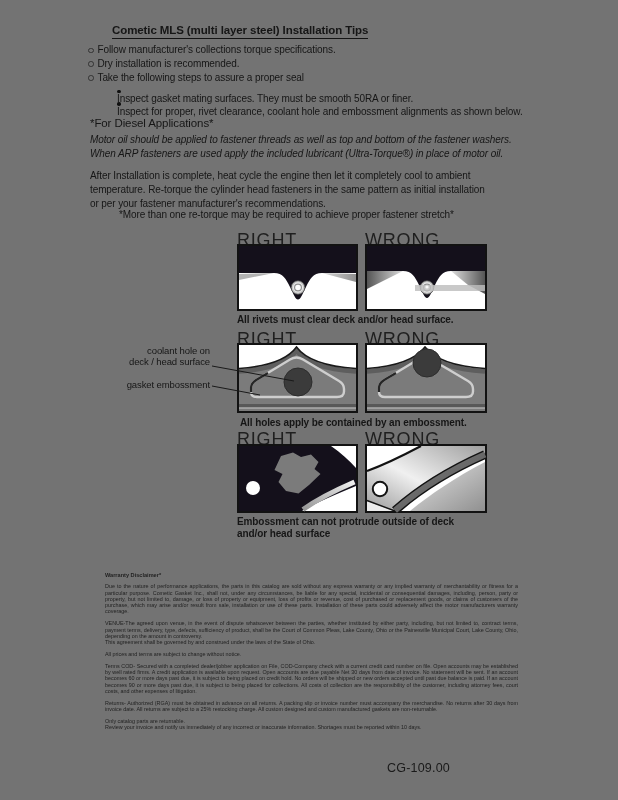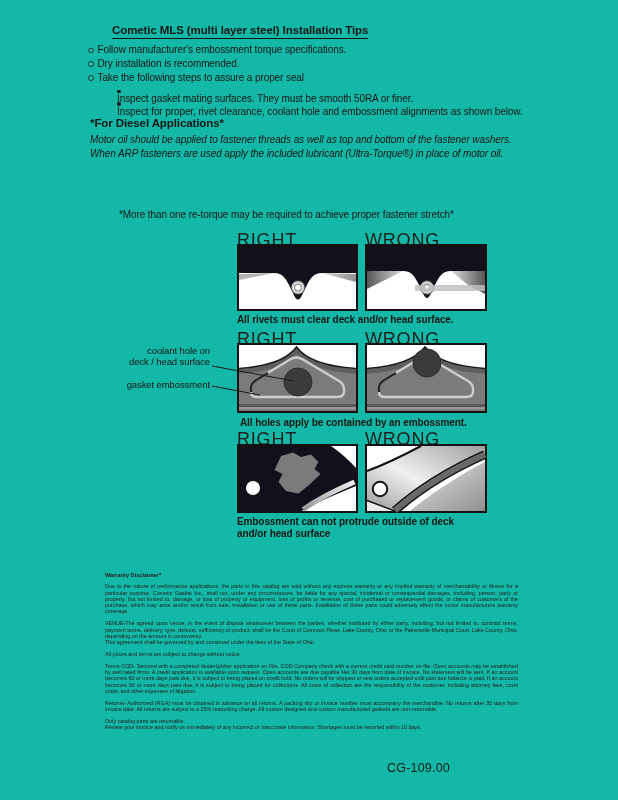--- a/index.html
+++ b/index.html
@@ -1,26 +1,26 @@
 <!DOCTYPE html>
 <html><head>
 <meta charset="utf-8">
 <style>
   html,body{margin:0;padding:0;background:#ffffff;}
-  .page{position:relative;width:618px;height:800px;background:#14b8a6;overflow:hidden;
+  .page{position:relative;width:618px;height:800px;background:#737373;overflow:hidden;
         font-family:"Liberation Sans",sans-serif;color:#161616;}
   .abs{position:absolute;}
   .title{left:112px;top:24px;font-size:11.5px;font-weight:bold;letter-spacing:-0.1px;
          border-bottom:1.5px solid #141414;padding-bottom:2px;white-space:nowrap;}
   .bullets{left:88px;top:44px;font-size:10px;letter-spacing:-0.1px;}
   .b-row{display:flex;align-items:flex-start;height:13.9px;white-space:nowrap;}
   .b-row.sub{padding-left:29px;height:12.6px;flex-direction:column;}
   .m1{width:3.5px;height:3.5px;border:1px solid #333;border-radius:50%;margin:3.5px 4px 0 0;flex:none;}
   .m2{width:3.5px;height:3.5px;background:#111;border-radius:50%;margin:4.2px 4px 0 0;flex:none;}
-  .h2{left:90px;top:117px;font-size:11.5px;font-weight:bold;letter-spacing:-0.1px;}
+  .h2{left:90px;top:117px;font-size:11.5px;font-weight:normal;letter-spacing:-0.1px;}
   .para{left:90px;font-size:10px;letter-spacing:-0.1px;line-height:14.2px;white-space:pre-line;}
   .p1{top:133px;font-style:italic;} .p2{top:169px;} .note{top:208px;margin-left:29px;}
   .dlabel{width:121px;font-size:18px;letter-spacing:0.8px;color:#1f1f1f;}
   .caption{font-size:10px;font-weight:bold;letter-spacing:-0.1px;line-height:11.5px;white-space:pre-line;}
   .sideLabel{width:110px;text-align:right;font-size:9.5px;line-height:10.5px;letter-spacing:-0.1px;white-space:pre-line;}
   .legal{left:105px;top:572px;width:413px;font-size:5.4px;line-height:6.3px;color:#222;text-align:justify;}
   .legal .lh{font-weight:bold;font-size:5.6px;margin:0 0 5px 0;}
   .legal .lp{margin:0 0 5.5px 0;white-space:pre-line;}
   .code{left:387px;top:761px;font-size:12.5px;letter-spacing:0.2px;color:#1a1a1a;}
   svg{display:block;}
@@ -28,21 +28,21 @@
 </head>
 <body>
 
 <div class="page">
 
   <div class="abs title">Cometic MLS (multi layer steel) Installation Tips</div>
 
   <div class="abs bullets">
     <div class="b-row">
       <span class="m1"></span>
-      <span>Follow manufacturer's embossment torque specifications.</span>
+      <span>Follow manufacturer's collections torque specifications.</span>
     </div>
     <div class="b-row">
       <span class="m1"></span>
       <span>Dry installation is recommended.</span>
     </div>
     <div class="b-row">
       <span class="m1"></span>
       <span>Take the following steps to assure a proper seal</span>
     </div>
     <div class="b-row sub">
@@ -51,20 +51,23 @@
     </div>
     <div class="b-row sub">
       <span class="m2"></span>
       <span>Inspect for proper, rivet clearance, coolant hole and embossment alignments as shown below.</span>
     </div>
   </div>
 
   <div class="abs h2">*For Diesel Applications*</div>
   <div class="abs para p1">Motor oil should be applied to fastener threads as well as top and bottom of the fastener washers.
 When ARP fasteners are used apply the included lubricant (Ultra-Torque®) in place of motor oil.</div>
+  <div class="abs para p2">After Installation is complete, heat cycle the engine then let it completely cool to ambient
+temperature. Re-torque the cylinder head fasteners in the same pattern as initial installation
+or per your fastener manufacturer's recommendations.</div>
   <div class="abs para note">*More than one re-torque may be required to achieve proper fastener stretch*</div>
 
   <div class="abs dlabel" style="left:237px;top:230px;">RIGHT</div>
   <div class="abs dlabel" style="left:365px;top:230px;width:122px;">WRONG</div>
 
   <svg class="abs" style="left:237px;top:244px;" width="121" height="67" viewBox="0 0 121 67">
     <defs>
       <linearGradient id="s1rg" x1="0" y1="0" x2="1" y2="0">
         <stop offset="0" stop-color="#d8d8d8"></stop>
           <stop offset="1" stop-color="#8f8f8f"></stop>

